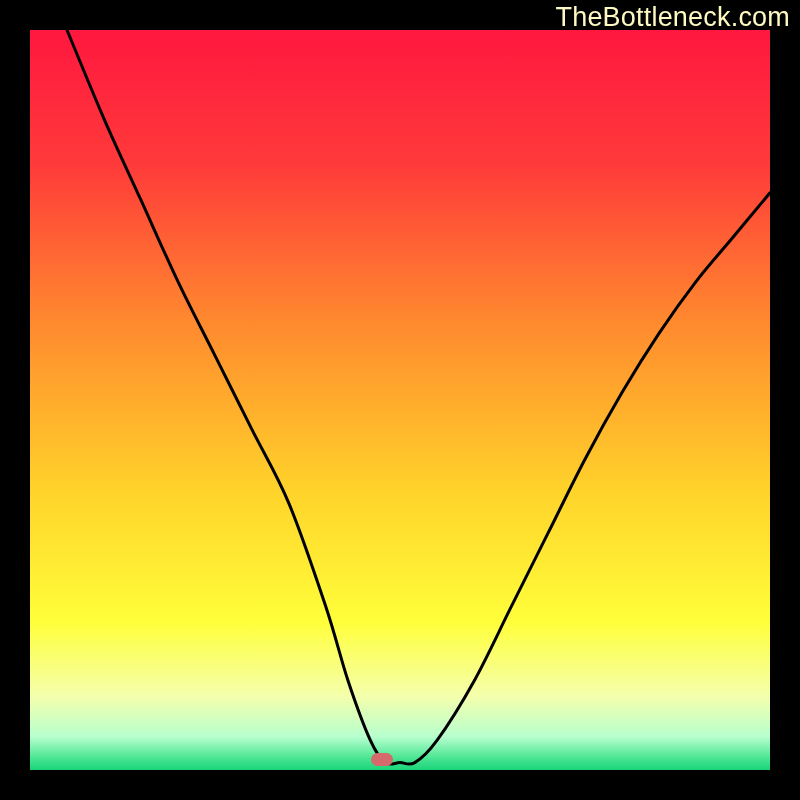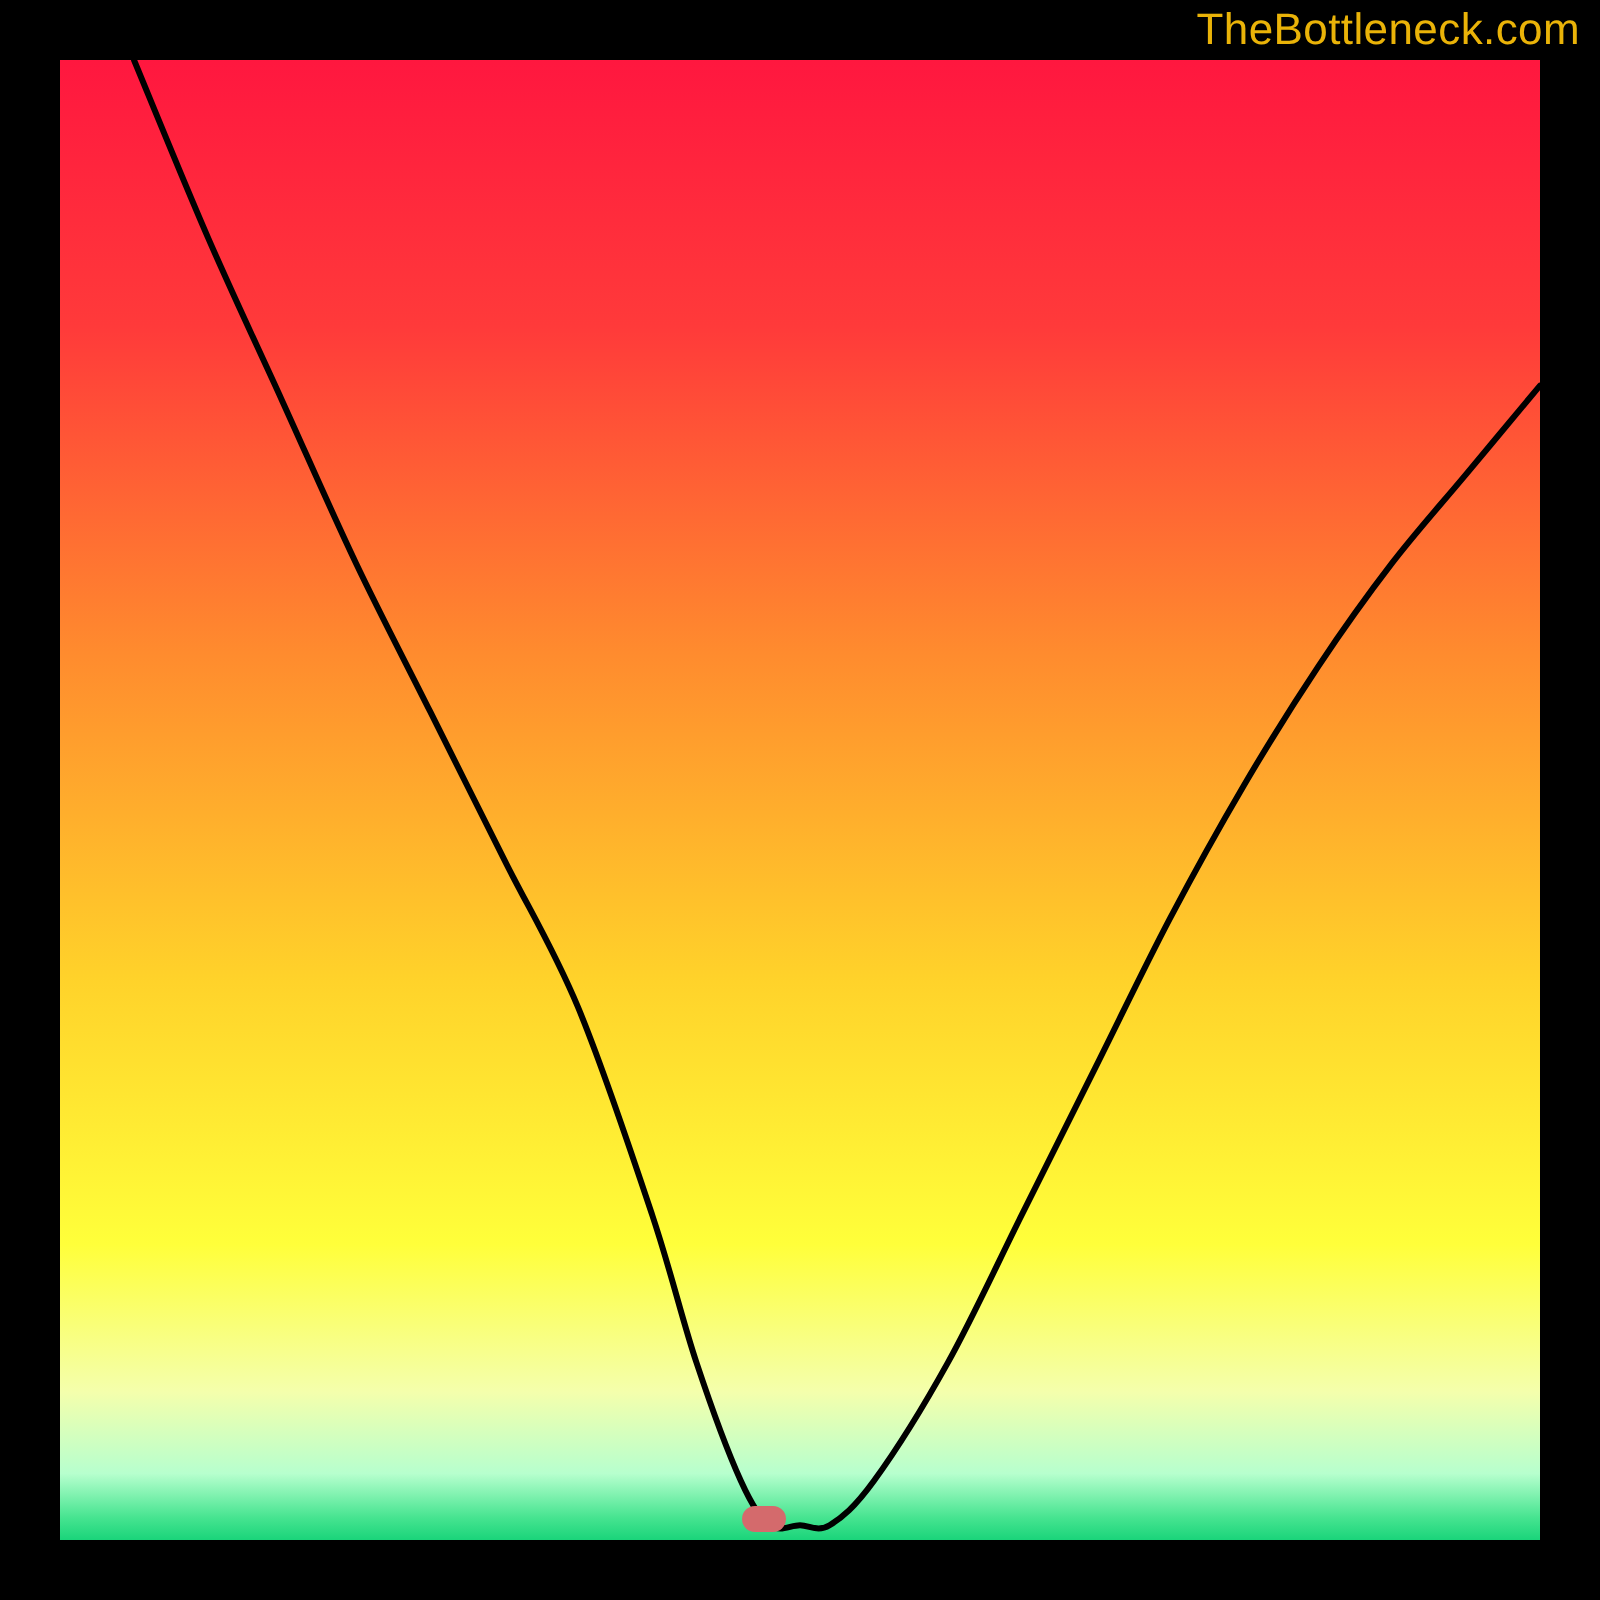--- a/index.html
+++ b/index.html
@@ -16,22 +16,22 @@
     left: 0;
     top: 0;
     width: 800px;
     height: 800px;
     background: #000;
   }
   .watermark {
     position: absolute;
     top: 2px;
     right: 10px;
-    color: #eab308;
-    font-size: 22px;
+    color: #fef9c3;
+    font-size: 27px;
     font-weight: 500;
     letter-spacing: 0.2px;
     user-select: none;
   }
   .plot {
     position: absolute;
     left: 30px;
     top: 30px;
     width: 740px;
     height: 740px;

